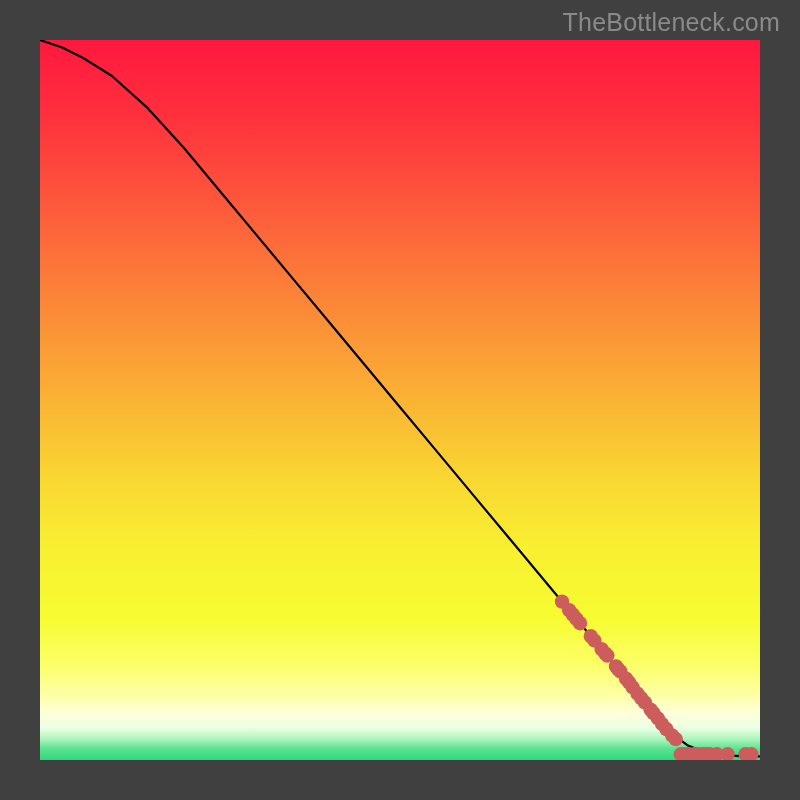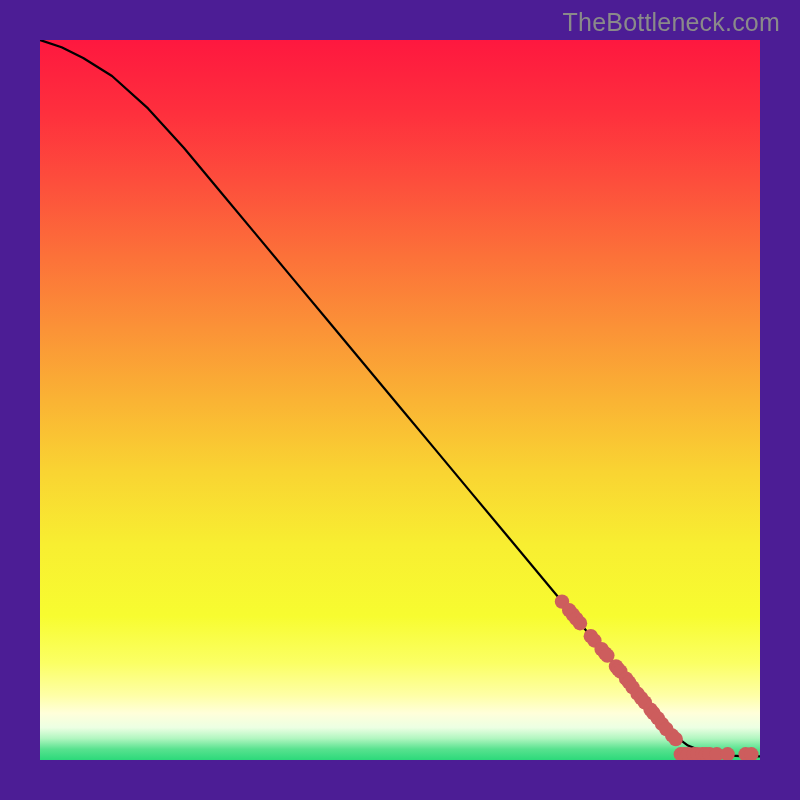--- a/index.html
+++ b/index.html
@@ -10,21 +10,21 @@
     background: #000;
     overflow: hidden;
     font-family: Arial, Helvetica, sans-serif;
   }
   .frame {
     position: absolute;
     left: 0;
     top: 0;
     width: 800px;
     height: 800px;
-    background: #4c1d95;
+    background: #404040;
   }
   .plot {
     position: absolute;
     left: 40px;
     top: 40px;
     width: 720px;
     height: 720px;
   }
   .plot svg { display: block; }
   .watermark {

